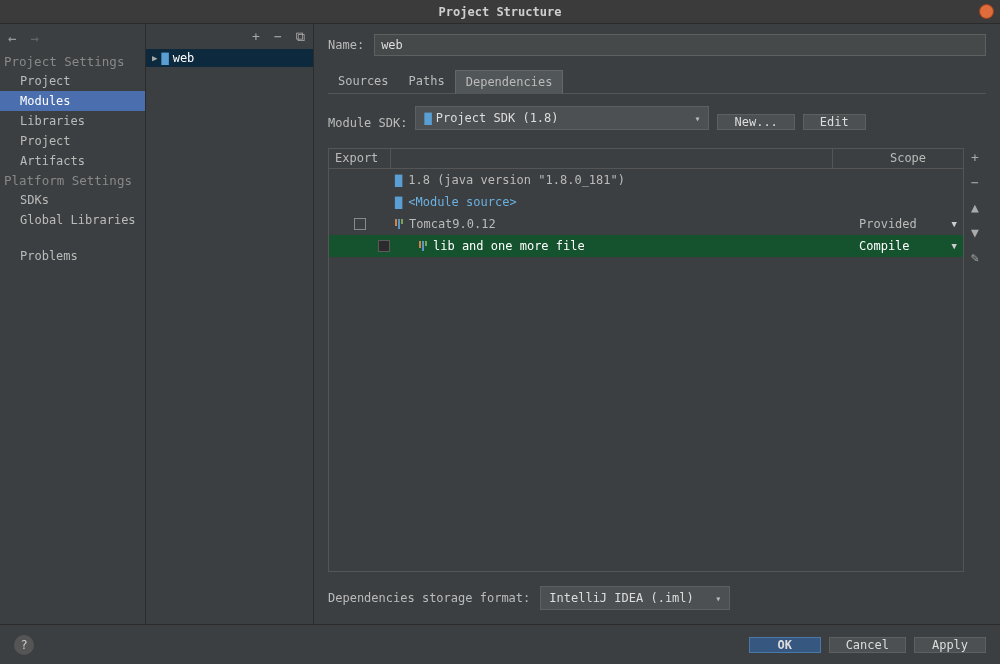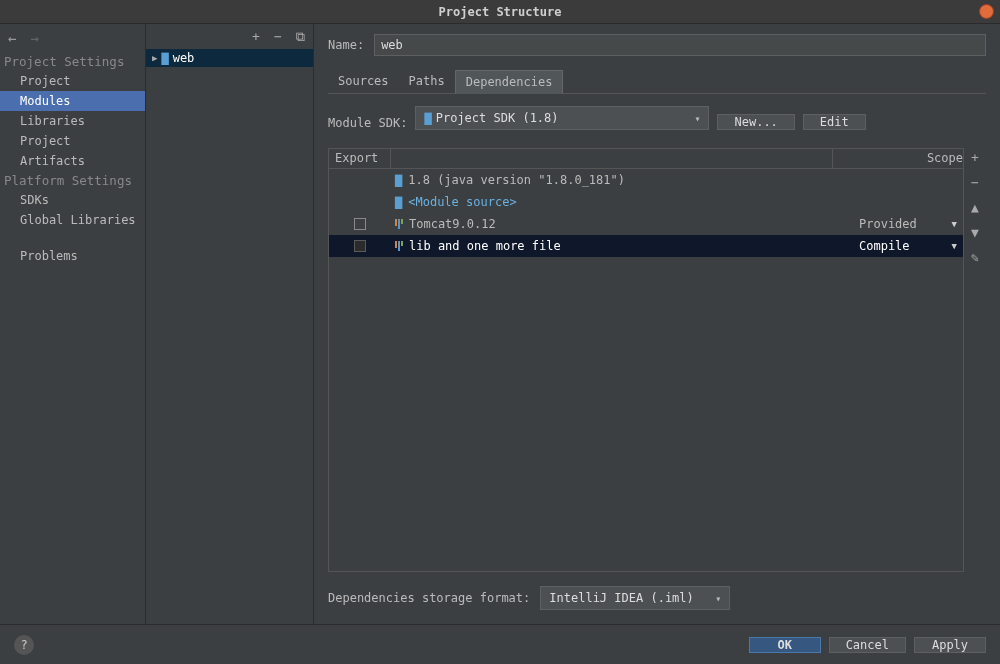--- a/index.html
+++ b/index.html
@@ -106,29 +106,29 @@
 .dep-table {
   flex: 1; border: 1px solid #555; display: flex; flex-direction: column;
   background: #3c3f41; min-height: 0;
 }
 .dep-header {
   display: flex; height: 20px; background: #3c3f41;
   border-bottom: 1px solid #555;
 }
 .col-export { width: 62px; border-right: 1px solid #555; padding: 2px 6px; }
 .col-name { flex: 1; border-right: 1px solid #555; }
-.col-scope { width: 110px; text-align: right; padding: 2px 0; margin-left: 20px; }
+.col-scope { width: 110px; text-align: center; padding: 2px 0; margin-left: 20px; }
 .dep-body { flex: 1; overflow: auto; }
 .dep-row {
   display: flex; align-items: center; height: 22px;
 }
 .dep-row .col-export { display: flex; justify-content: center; align-items: center; border-right: none;}
 .dep-row .col-name { display: flex; align-items: center; gap: 6px; padding-left: 4px; border-right: none;}
 .dep-row .col-scope { display:flex; align-items:center; justify-content:space-between; padding: 0 6px;}
-.dep-row.selected { background: #0f172a; color: #fff; }
+.dep-row.selected { background: #14532d; color: #fff; padding-left: 24px; }
 .cbox {
   width: 12px; height: 12px; border: 1px solid #888; background: #3c3f41;
   cursor: pointer;
 }
 .cbox.dark { background: #2b2b2b; border-color:#5a5a5a;}
 .lib-icon { display:inline-flex; gap:1px; }
 .lib-icon i { display:inline-block; width:2px; height:10px; background:#5896c9; }
 .lib-icon i:nth-child(1){height:7px; background:#d08447;}
 .lib-icon i:nth-child(2){height:10px; background:#5896c9;}
 .lib-icon i:nth-child(3){height:5px; background:#7aa35a;}

